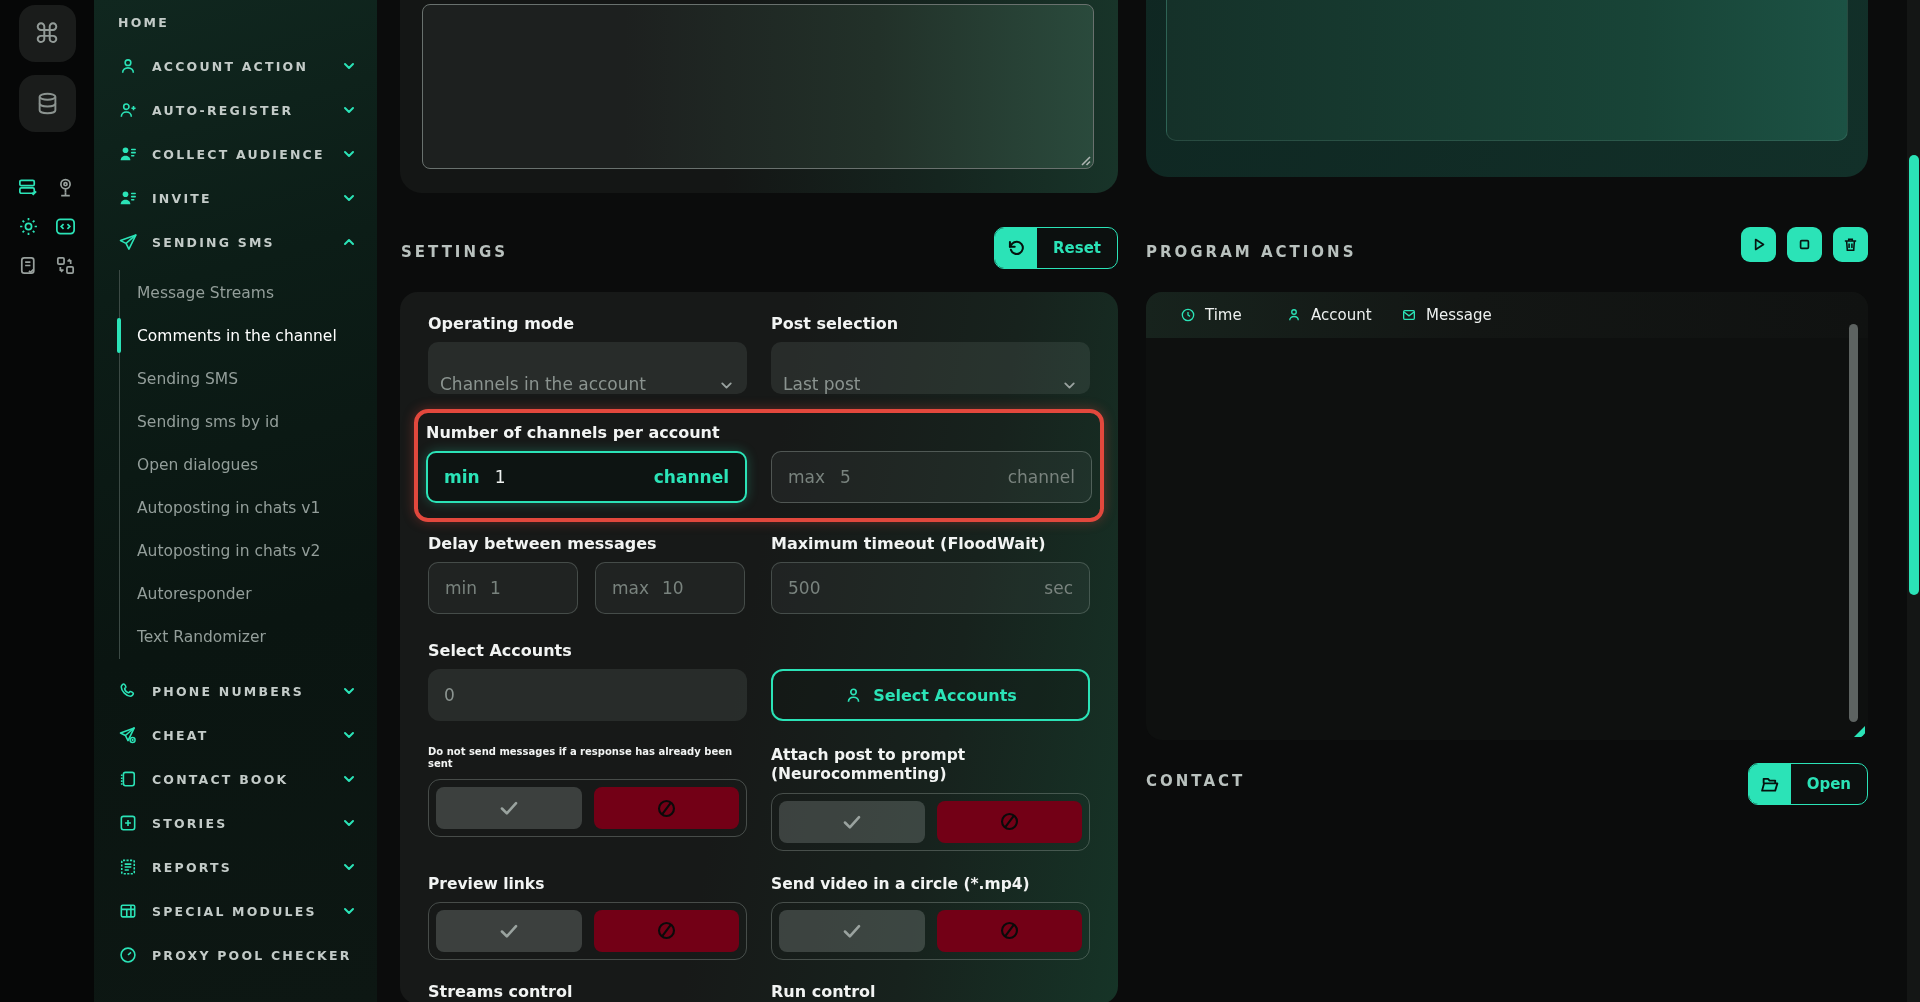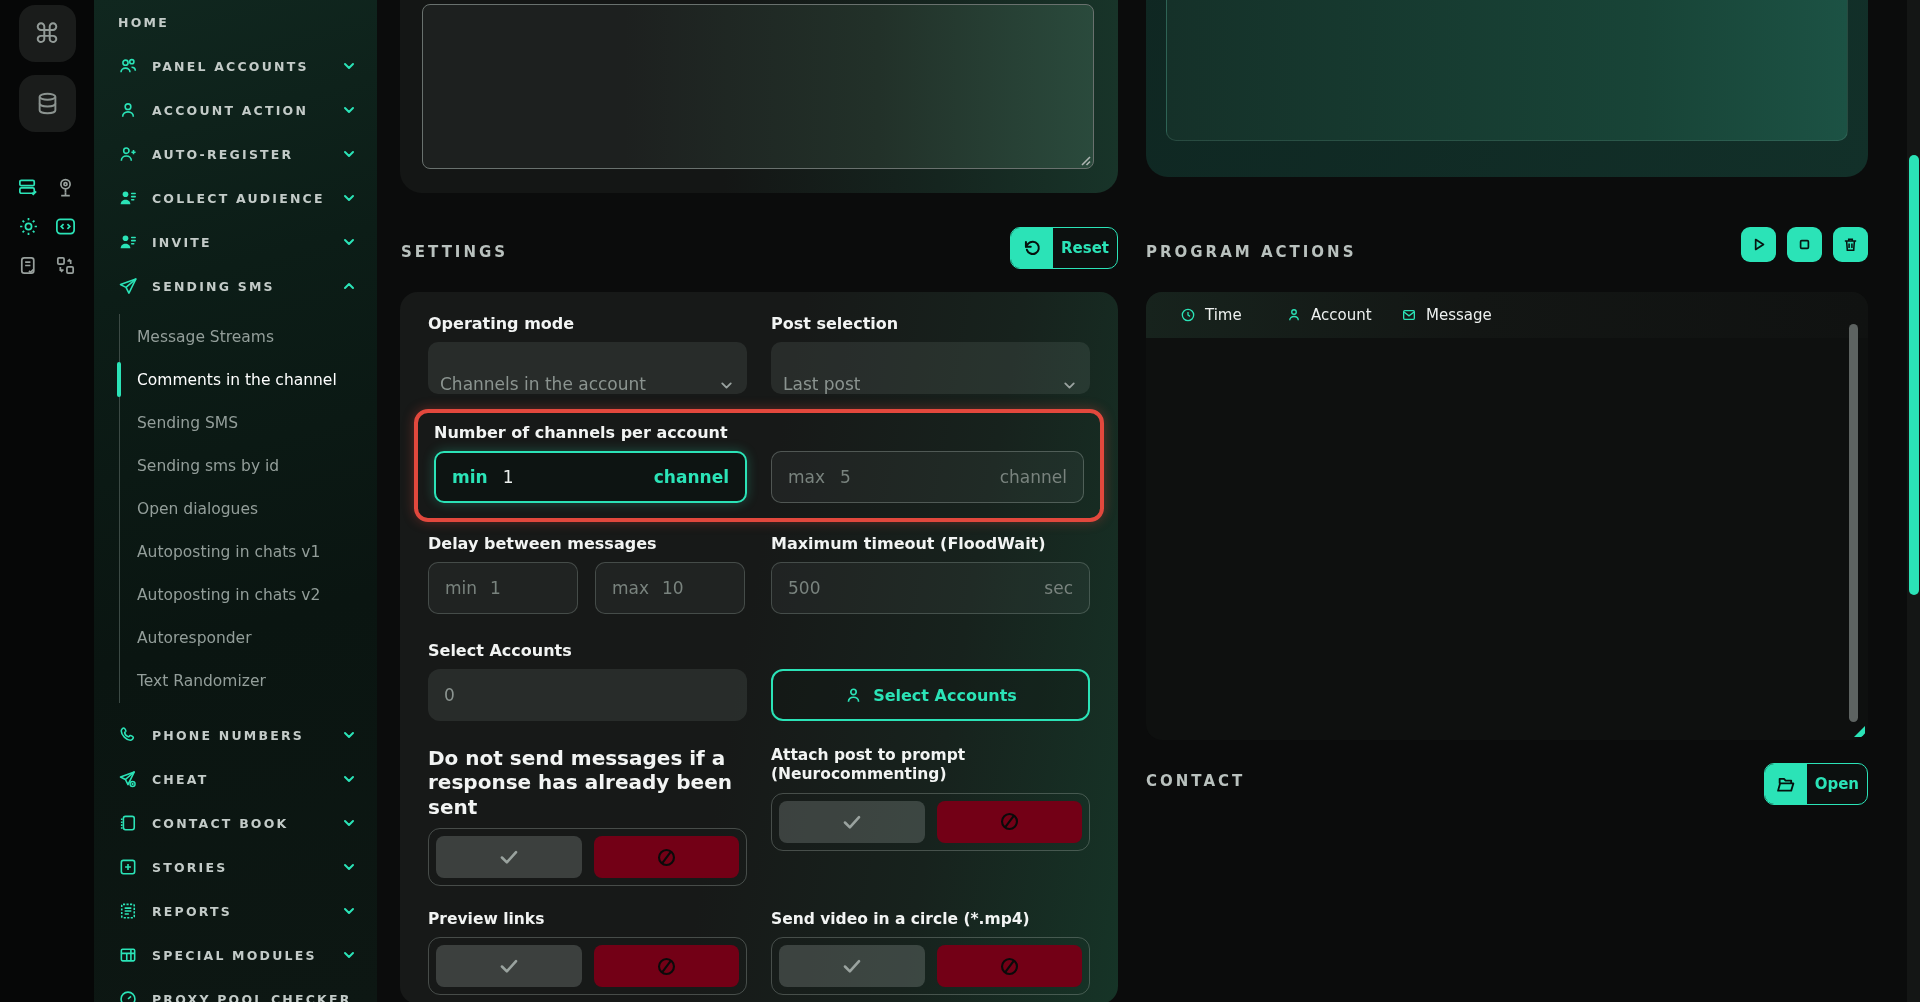--- a/index.html
+++ b/index.html
@@ -54,36 +54,36 @@
   .card-top-r{position:absolute;left:0;top:-62px;width:722px;height:239px;border-radius:22px;
     background:linear-gradient(115deg,#0f2722 0%,#123029 100%);}
   .inner-panel{position:absolute;left:20px;right:20px;top:52px;bottom:36px;border-radius:10px;
     border:1px solid rgba(98,150,134,.25);
     background:linear-gradient(90deg,#153129 0%,#184437 70%,#1c5244 100%);}
 
   .sec-title{position:absolute;font-size:15px;font-weight:700;letter-spacing:3px;color:#b9c1be}
 
   .split-btn{position:absolute;display:inline-flex;height:42px;border:1.5px solid var(--accent);border-radius:10px;overflow:hidden;background:#0c100f;cursor:pointer}
   .split-btn .ico{width:42px;background:var(--accent);display:flex;align-items:center;justify-content:center;color:#05110d}
-  .split-btn .lbl{display:flex;align-items:center;padding:0 8px;color:var(--accent);font-weight:700;font-size:15px}
+  .split-btn .lbl{display:flex;align-items:center;padding:0 16px;color:var(--accent);font-weight:700;font-size:15px}
 
   .pa-actions{position:absolute;right:0;top:227px;display:flex;gap:11px}
   .sq-btn{width:35px;height:35px;border-radius:9px;background:var(--accent);display:flex;align-items:center;justify-content:center;color:#071511;cursor:pointer}
 
   
   .settings-card{position:absolute;left:0;top:292px;width:718px;height:712px;border-radius:18px;
     background:linear-gradient(100deg,#171918 48%,#17221d 74%,#163427 100%);
     padding:22px 28px 0;overflow:hidden}
   .grid2{display:grid;grid-template-columns:1fr 1fr;gap:12px 24px}
   .f-label{font-size:16px;font-weight:700;color:var(--label);margin-bottom:9px}
   .f-label.two{line-height:1.22}
   .select{height:52px;border-radius:10px;background:rgba(141,153,148,0.15);display:flex;align-items:flex-end;padding:0 12px;color:var(--txt-dim);font-size:17px;cursor:pointer}
   .select .chev{margin-left:auto;color:#9aa3a0}
 
-  .hl-box{border:4px solid #e2483d;border-radius:14px;margin:15px -14px 12px;padding:10px 16px 15px;
+  .hl-box{border:4px solid #e2483d;border-radius:14px;margin:15px -14px 12px;padding:10px 8px 15px;
     box-shadow:0 0 12px rgba(226,72,61,.35)}
   .input-unit{height:52px;border-radius:10px;display:flex;align-items:center;padding:0 16px;font-size:17px;cursor:text}
   .input-min{background:#0d1412;border:2px solid var(--accent);color:#edf1ef;box-shadow:0 0 12px rgba(43,227,183,.28)}
   .input-min .pre{color:var(--accent);margin-right:15px;font-weight:700}
   .input-min .suf{margin-left:auto;color:var(--accent);font-weight:700}
   .input-max{background:rgba(141,153,148,0.08);border:1px solid rgba(160,172,166,.38);color:#79837e}
   .input-max .pre{margin-right:15px}
   .input-max .suf{margin-left:auto}
   .sm-wrap{display:flex;gap:17px}
   .input-sm{width:150px;height:52px;border-radius:10px;background:rgba(141,153,148,0.08);border:1px solid rgba(160,172,166,.30);
@@ -175,36 +175,20 @@
       </svg>
     </span>
   </div>
 </div>
 
 <div class="sidebar">
   <div class="nav-item">
     <span>HOME</span>
   </div>
 
-  <div class="nav-item">
-    <span class="ni">
-      <svg width="20" height="20" viewBox="0 0 24 24" fill="none" stroke="currentColor" stroke-width="1.9">
-        <circle cx="9" cy="8" r="3.1"></circle>
-          <path d="M3.6 19.5c0-3 2.4-5 5.4-5s5.4 2 5.4 5"></path>
-        <circle cx="16.6" cy="6.8" r="2.5"></circle>
-          <path d="M16.2 13.4c2.7 0 4.6 1.8 4.6 4.3"></path>
-      </svg>
-    </span>
-    <span>PANEL ACCOUNTS</span>
-    <span class="chev">
-      <svg width="16" height="16" viewBox="0 0 24 24" fill="none" stroke="currentColor" stroke-width="3" stroke-linecap="round" stroke-linejoin="round">
-          <polyline points="6 9 12 15 18 9"></polyline>
-        </svg>
-    </span>
-  </div>
 
   <div class="nav-item">
     <span class="ni">
       <svg width="20" height="20" viewBox="0 0 24 24" fill="none" stroke="currentColor" stroke-width="1.9">
         <circle cx="12" cy="8" r="3.4"></circle>
           <path d="M5.6 20c0-3.5 2.8-5.8 6.4-5.8s6.4 2.3 6.4 5.8"></path>
       </svg>
     </span>
     <span>ACCOUNT ACTION</span>
     <span class="chev">
@@ -521,21 +505,21 @@
                   <path d="M5.6 20c0-3.5 2.8-5.8 6.4-5.8s6.4 2.3 6.4 5.8"></path>
               </svg>
             </span>
             <span>Select Accounts</span>
           </div>
         </div>
       </div>
 
       <div class="grid2" style="margin-top:25px">
         <div>
-          <div class="f-label two" style="font-size:20px">Do not send messages if a response has already been sent</div>
+          <div class="f-label two" style="font-size:10px">Do not send messages if a response has already been sent</div>
           <div class="toggle">
             <div class="t-check">
               <span>
                   <svg width="26" height="26" viewBox="0 0 24 24" fill="none" stroke="currentColor" stroke-width="2.4" stroke-linecap="round" stroke-linejoin="round">
                     <polyline points="5.5 12.5 10 17 18.5 7.5"></polyline>
                   </svg>
                 </span>
             </div>
             <div class="t-block">
               <span>

